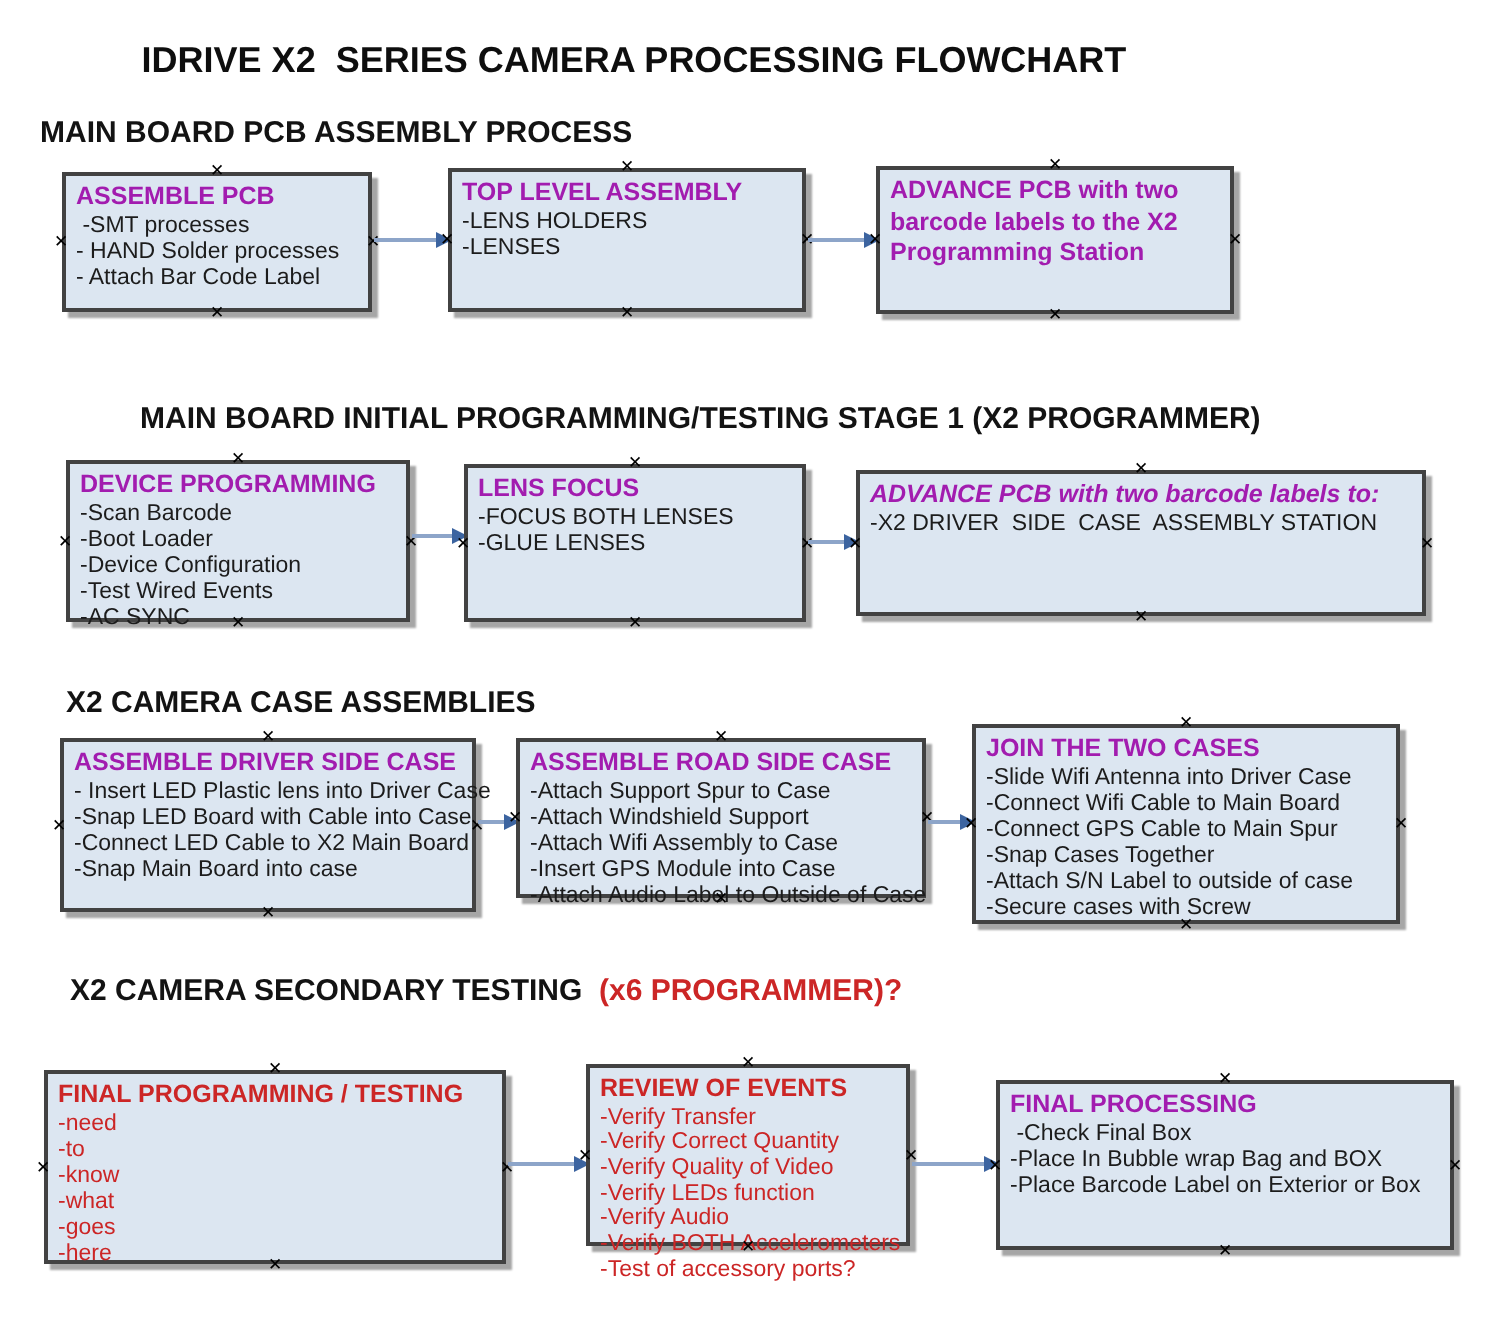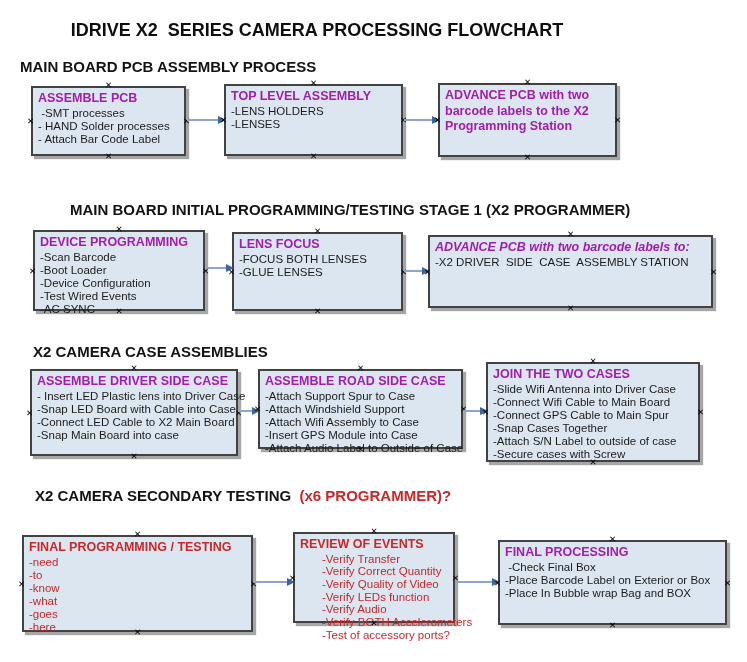--- a/index.html
+++ b/index.html
@@ -42,21 +42,21 @@
   #box-b1 { left:224px; top:84px;  width:179px; height:72px; }
   #box-c1 { left:438px; top:83px;  width:179px; height:74px; }
   #box-a2 { left:33px;  top:230px; width:172px; height:81px; }
   #box-b2 { left:232px; top:232px; width:171px; height:79px; }
   #box-c2 { left:428px; top:235px; width:285px; height:73px; }
   #box-a3 { left:30px;  top:369px; width:208px; height:87px; }
   #box-b3 { left:258px; top:369px; width:205px; height:80px; }
   #box-c3 { left:486px; top:362px; width:214px; height:100px; }
   #box-a4 { left:22px;  top:535px; width:231px; height:97px; }
   #box-b4 { left:293px; top:532px; width:162px; height:91px; }
-  #box-b4 .box-item { line-height:12.7px;margin-left:22px; }
+  #box-b4 .box-item { line-height:12.7px; }
   #box-c4 { left:498px; top:540px; width:229px; height:85px; }
 
   .xmark {
     position:absolute; font-size:8.5px; line-height:8px; width:9px; height:9px;
     color:#000; text-align:center; font-weight:400;
   }
   .xm-top    { top:-7px; left:50%; transform:translateX(-50%); }
   .xm-bottom { bottom:-7px; left:50%; transform:translateX(-50%); }
   .xm-left   { left:-7px; top:50%; transform:translateY(-50%); }
   .xm-right  { right:-7px; top:50%; transform:translateY(-50%); }
@@ -236,20 +236,20 @@
 <span class="xmark xm-top">✕</span>
     <span class="xmark xm-bottom">✕</span>
     <span class="xmark xm-left">✕</span>
     <span class="xmark xm-right">✕</span>
   </div>
 <div class="arrow" id="arr-4b"></div>
 <div class="box" id="box-c4">
   <div class="box-title">FINAL PROCESSING</div>
   <div class="box-items">
       <div class="box-item"> -Check Final Box</div>
+      <div class="box-item">-Place In Bubble wrap Bag and BOX</div>
       <div class="box-item">-Place Barcode Label on Exterior or Box</div>
-      <div class="box-item">-Place In Bubble wrap Bag and BOX</div>
     </div>
 <span class="xmark xm-top">✕</span>
     <span class="xmark xm-bottom">✕</span>
     <span class="xmark xm-left">✕</span>
     <span class="xmark xm-right">✕</span>
   </div>
 
 </body></html>

